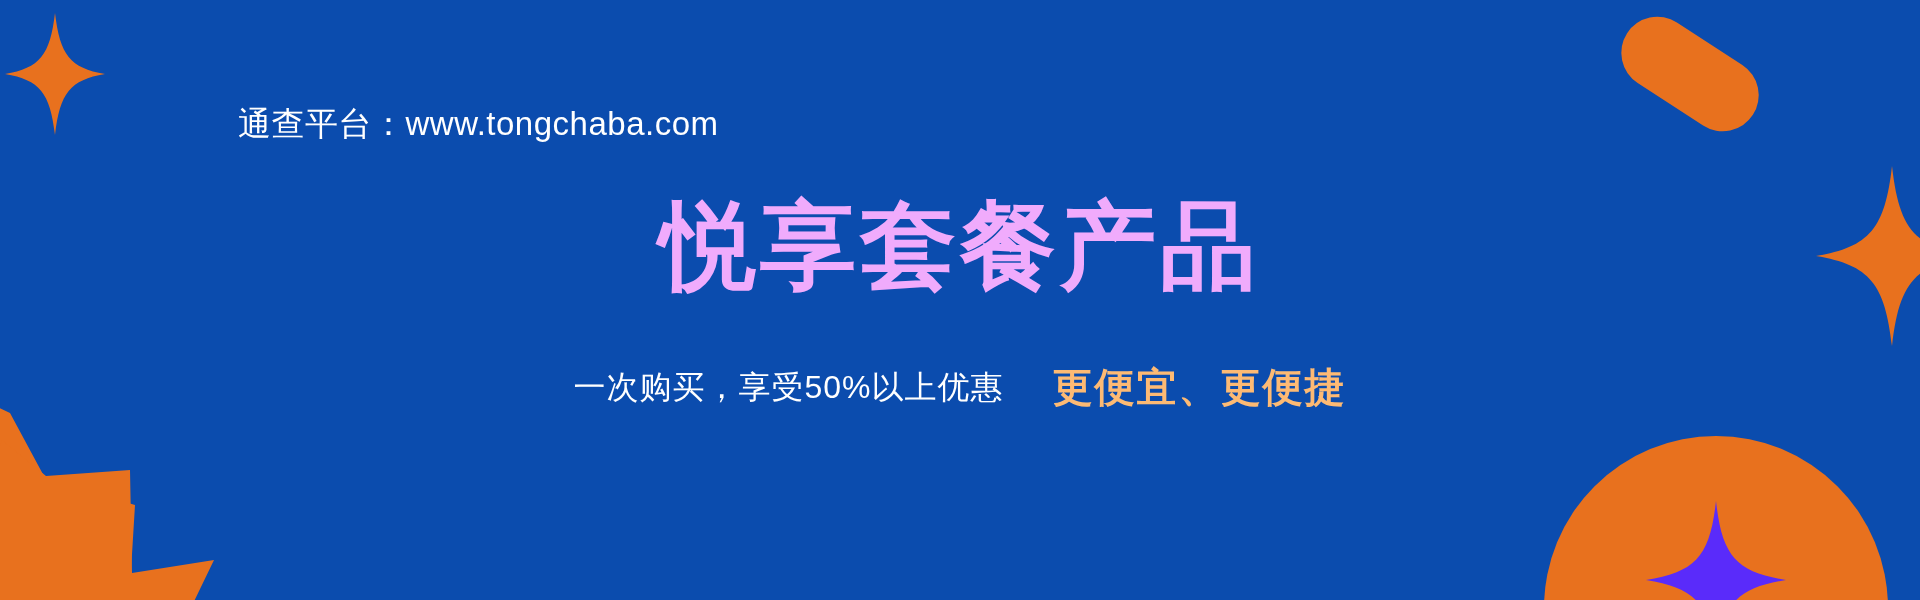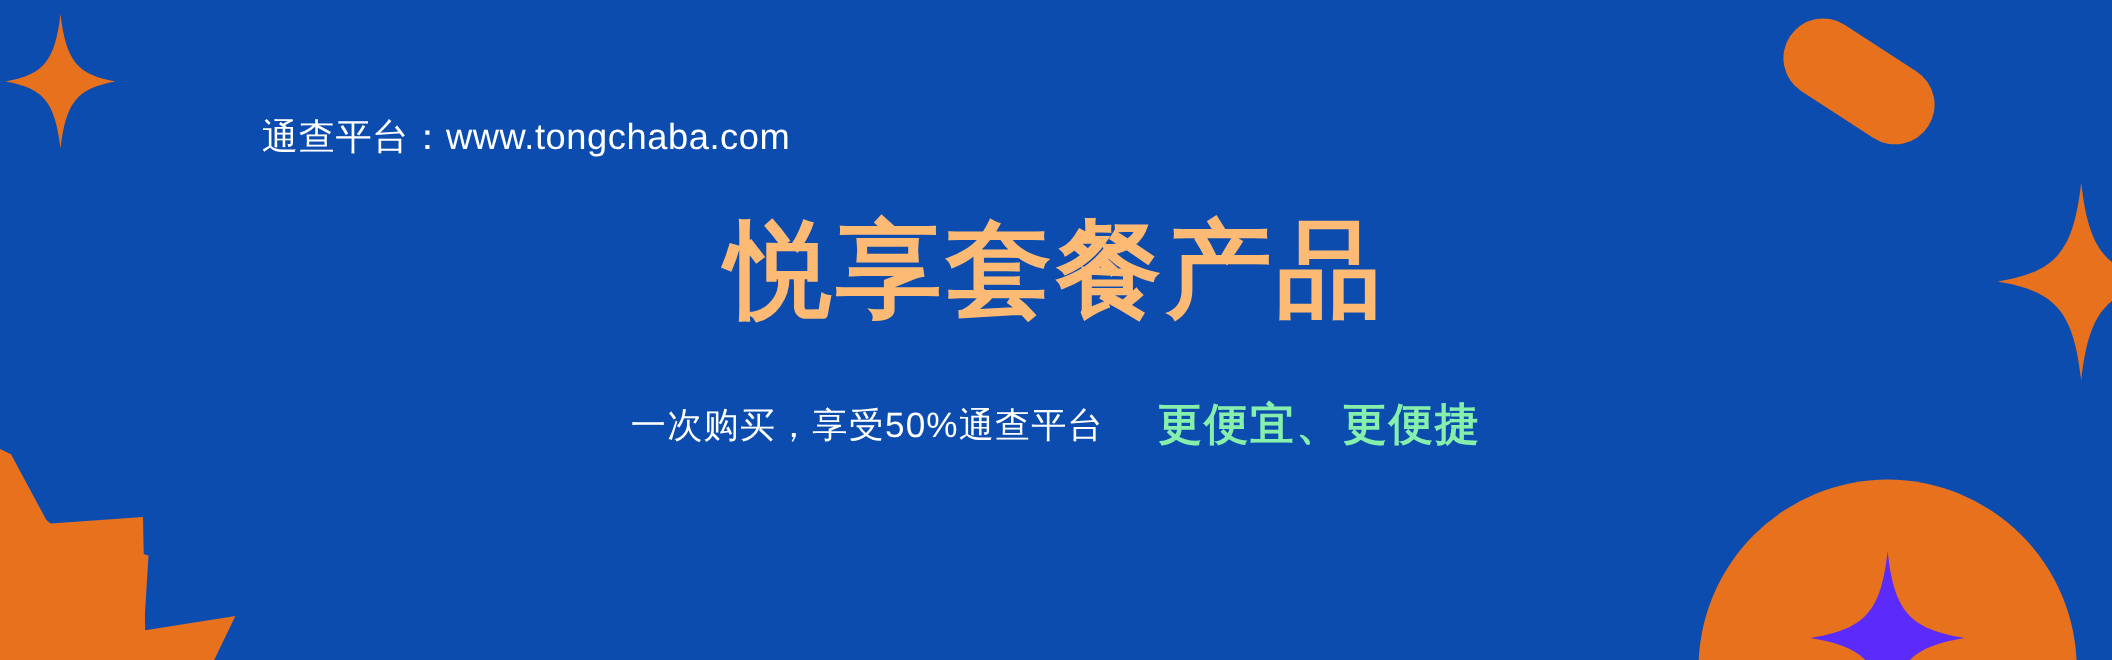--- a/index.html
+++ b/index.html
@@ -54,21 +54,21 @@
 
   .headline {
     position: absolute;
     left: 0;
     top: 190px;
     width: 1920px;
     text-align: center;
     font-size: 96px;
     line-height: 112px;
     font-weight: 700;
-    color: #fdba74;
+    color: #f0abfc;
     letter-spacing: 4px;
     white-space: nowrap;
   }
 
   .subline {
     position: absolute;
     left: 0;
     top: 358px;
     width: 1920px;
     text-align: center;
@@ -84,21 +84,21 @@
     vertical-align: middle;
   }
 
   .subline-gap {
     display: inline-block;
     width: 40px;
   }
 
   .subline-accent {
     font-size: 40px;
-    color: #86efac;
+    color: #fdba74;
     font-weight: 700;
     letter-spacing: 2px;
     vertical-align: middle;
   }
 </style>
 </head>
 <body>
 
 <div id="banner">
 
@@ -147,19 +147,19 @@
              C 1696 572, 1710 556, 1716 501 Z"></path>
   </svg>
 
   <div id="content">
 
     <div class="platform-line">通查平台：www.tongchaba.com</div>
 
     <div class="headline">悦享套餐产品</div>
 
     <div class="subline">
-      <span class="subline-plain">一次购买，享受50%通查平台</span>
+      <span class="subline-plain">一次购买，享受50%以上优惠</span>
       <span class="subline-gap"></span>
       <span class="subline-accent">更便宜、更便捷</span>
     </div>
 
   </div>
 </div>
 
 </body></html>

